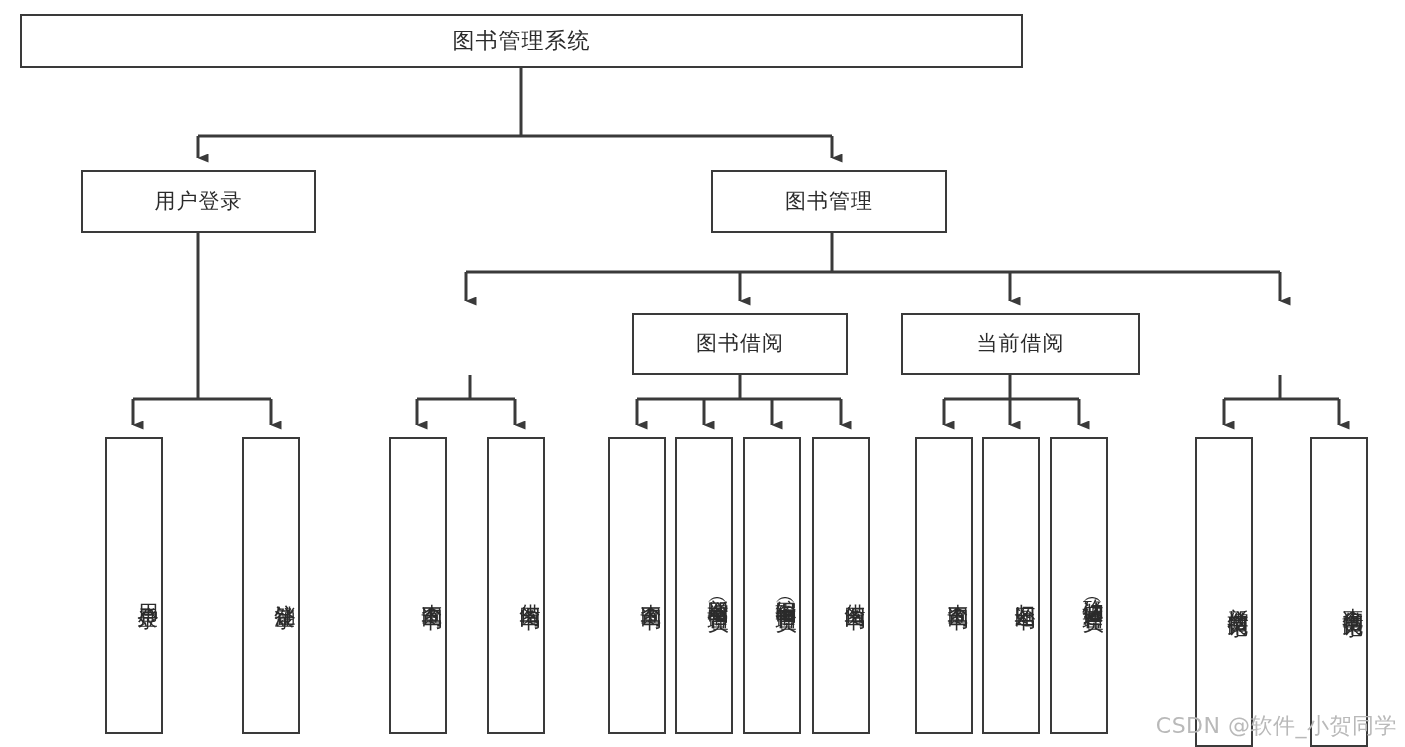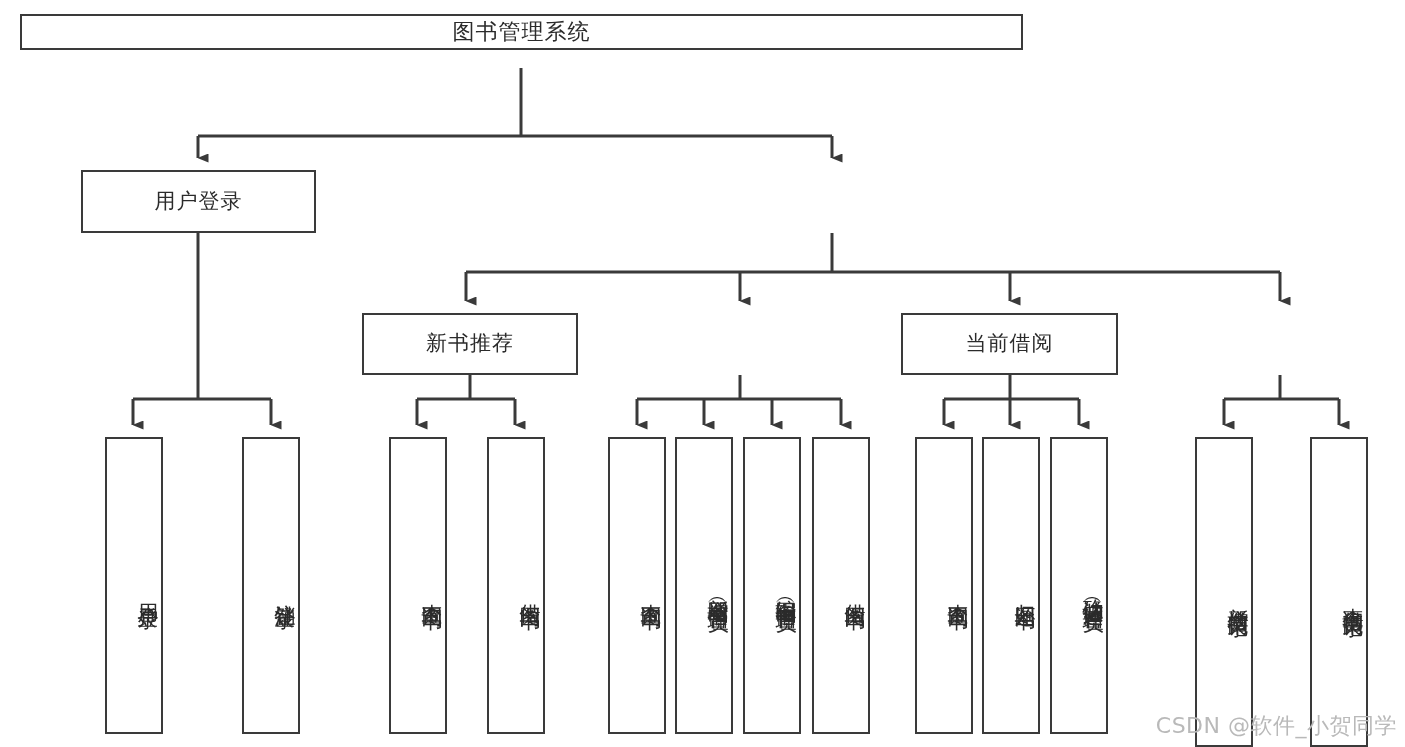--- a/index.html
+++ b/index.html
@@ -125,29 +125,30 @@
       <path d="M1079,399 L1079,425" marker-end="url(#arrowhead)"></path>
     </g>
     <g stroke="#3a3a3a" stroke-width="3" fill="none">
       <path d="M1280,375 L1280,399"></path>
       <path d="M1224,399 L1339,399"></path>
       <path d="M1224,399 L1224,425" marker-end="url(#arrowhead)"></path>
       <path d="M1339,399 L1339,425" marker-end="url(#arrowhead)"></path>
     </g>
   </svg>
 
-  <div class="node root horiz" style="left:20px; top:14px; width:1003px; height:36px;">图书管理系统</div>
+  <div class="node root horiz" style="left:20px; top:14px; width:1003px; height:54px;">图书管理系统</div>
 
   <div class="node horiz" style="left:81px; top:170px; width:235px; height:63px;">用户登录</div>
 
-
-  <div class="node horiz" style="left:362px; top:313px; width:216px; height:62px;">新书推荐</div>
-
-
-  <div class="node horiz" style="left:901px; top:313px; width:217px; height:62px;">当前借阅</div>
+  <div class="node horiz" style="left:711px; top:170px; width:236px; height:63px;">图书管理</div>
+
+
+  <div class="node horiz" style="left:632px; top:313px; width:216px; height:62px;">图书借阅</div>
+
+  <div class="node horiz" style="left:901px; top:313px; width:239px; height:62px;">当前借阅</div>
 
 
   <div class="node vert" style="left:105px; top:437px; width:58px; height:297px;">
     <span>用户登录</span>
   </div>
 
   <div class="node vert" style="left:242px; top:437px; width:58px; height:297px;">
     <span>注销登录</span>
   </div>
 

